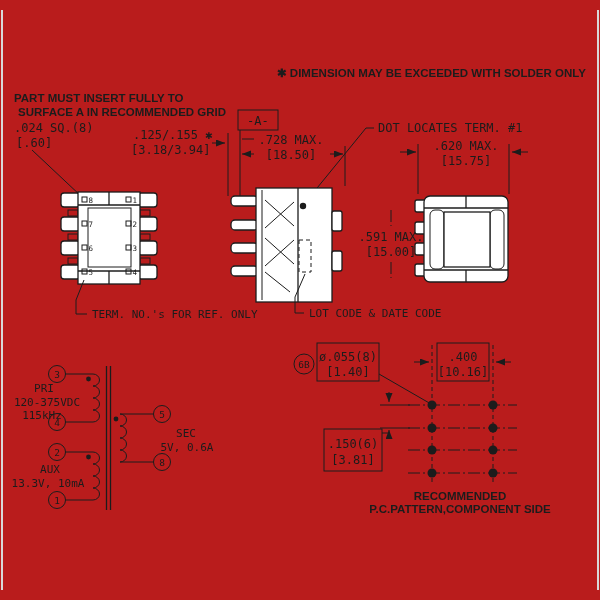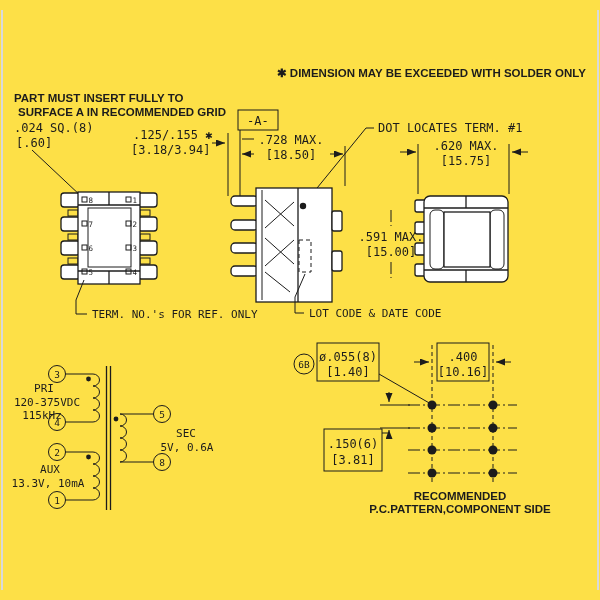--- a/index.html
+++ b/index.html
@@ -1,16 +1,16 @@
 <!DOCTYPE html>
 <html><head>
 <meta charset="utf-8">
 <style>
   html,body{margin:0;padding:0;background:#ffffff;}
-  .stage{width:600px;height:600px;background:#fde047;position:relative;overflow:hidden;}
+  .stage{width:600px;height:600px;background:#b91c1c;position:relative;overflow:hidden;}
   svg{display:block;}
   text{fill:#1c1c1c;}
   .note{font:bold 11.5px "Liberation Sans", sans-serif;}
   .cad{font:12px "DejaVu Sans Mono", monospace;}
   .cadm{font:11px "DejaVu Sans Mono", monospace;}
   .cads{font:9.5px "DejaVu Sans Mono", monospace;}
   .term{font:7.5px "DejaVu Sans Mono", monospace;}
   .ln{stroke:#1c1c1c;stroke-width:1.3;fill:none;}
   .lnt{stroke:#1c1c1c;stroke-width:1;fill:none;}
   .lnf{stroke:#1c1c1c;stroke-width:1.3;fill:#ffffff;}

